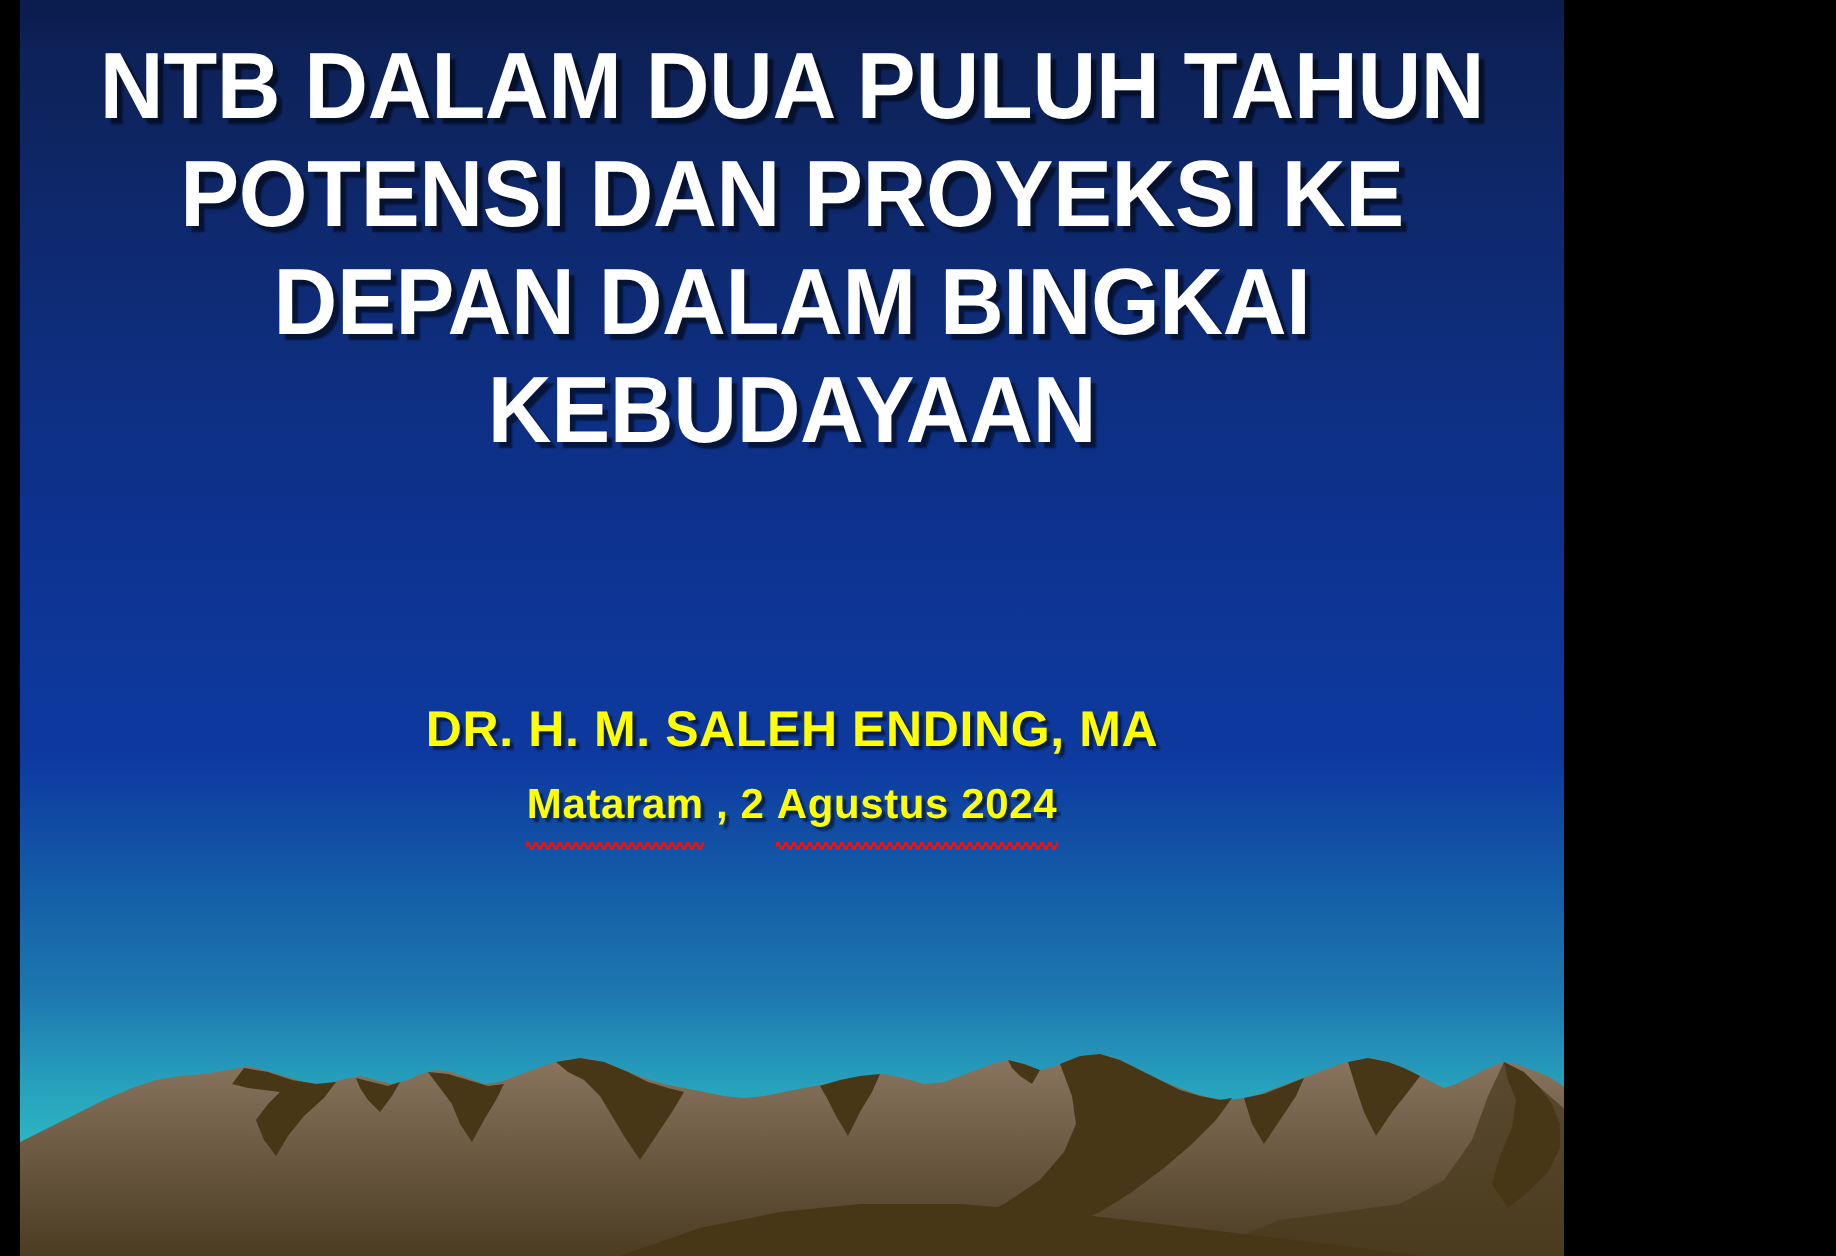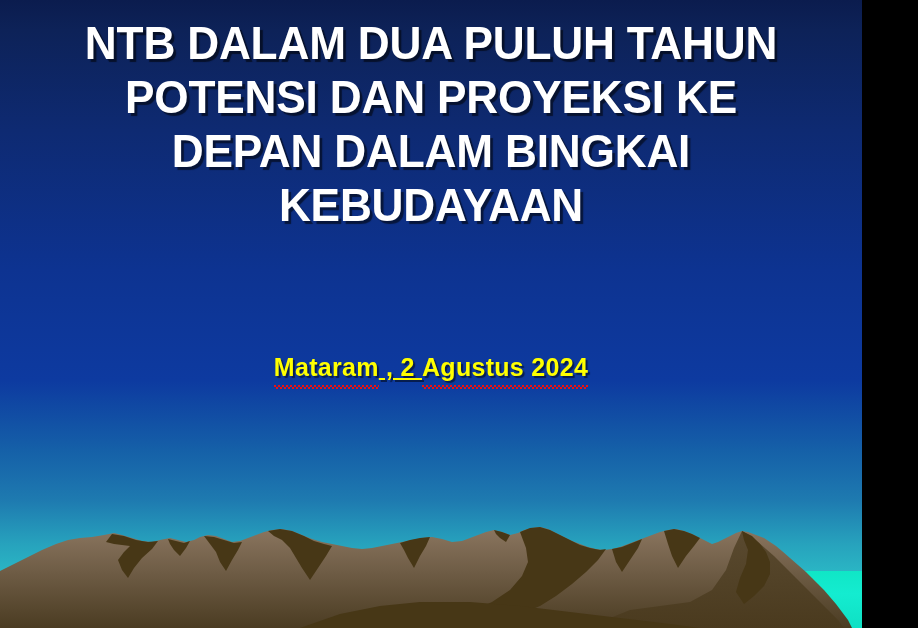--- a/index.html
+++ b/index.html
@@ -4,37 +4,38 @@
 <title>Slide</title>
 <style>
   html, body {
     margin: 0;
     padding: 0;
     background: #000;
   }
 
   #slide {
     position: relative;
-    width: 862px;
+    width: 772px;
     height: 628px;
     overflow: hidden;
     font-family: "Liberation Sans", sans-serif;
     
     background: linear-gradient(
         to bottom,
         #0b1c4e   0px,
         #0d2258  30px,
         #0e2a72  130px,
         #0d3391  270px,
         #0d3aa0  380px,
         #1560a8  450px,
         #1e7ab0  500px,
         #27a3bd  545px,
         #2ab5c4  571px
     );
+    margin-left: 10px;
   }
 
   
   .sea {
     position: absolute;
     left: 0;
     right: 0;
     top: 571px;
     bottom: 0;
     background: linear-gradient(to bottom, #10e6c6 0%, #14ecd0 40%, #0fe0c4 100%);
@@ -82,23 +83,22 @@
     color: #ffff00;
     font-size: 25px;
     line-height: 36px;
     font-weight: bold;
     letter-spacing: 0.3px;
     text-shadow: 2px 2px 1px rgba(0, 0, 0, 0.5);
     white-space: nowrap;
   }
 
   .subtitle-line.date {
-    font-size: 25px;
+    font-size: 21px;
     line-height: 40px;
-    text-decoration: underline;
   }
 
   
   .spell {
     position: relative;
     display: inline-block;
   }
   .spell::after {
     content: "";
     position: absolute;
@@ -187,16 +187,17 @@
   </svg>
 
   <div class="title-block">
     <div class="title-line">NTB DALAM DUA PULUH TAHUN</div>
     <div class="title-line">POTENSI DAN PROYEKSI KE</div>
     <div class="title-line">DEPAN DALAM BINGKAI</div>
     <div class="title-line">KEBUDAYAAN</div>
   </div>
 
   <div class="subtitle-block">
+    <div class="subtitle-line">DR. H. M. SALEH ENDING, MA</div>
     <div class="subtitle-line date"><span class="spell">Mataram</span><span> , 2 </span><span class="spell">Agustus 2024</span></div>
   </div>
 
 </div>
 
 </body></html>

